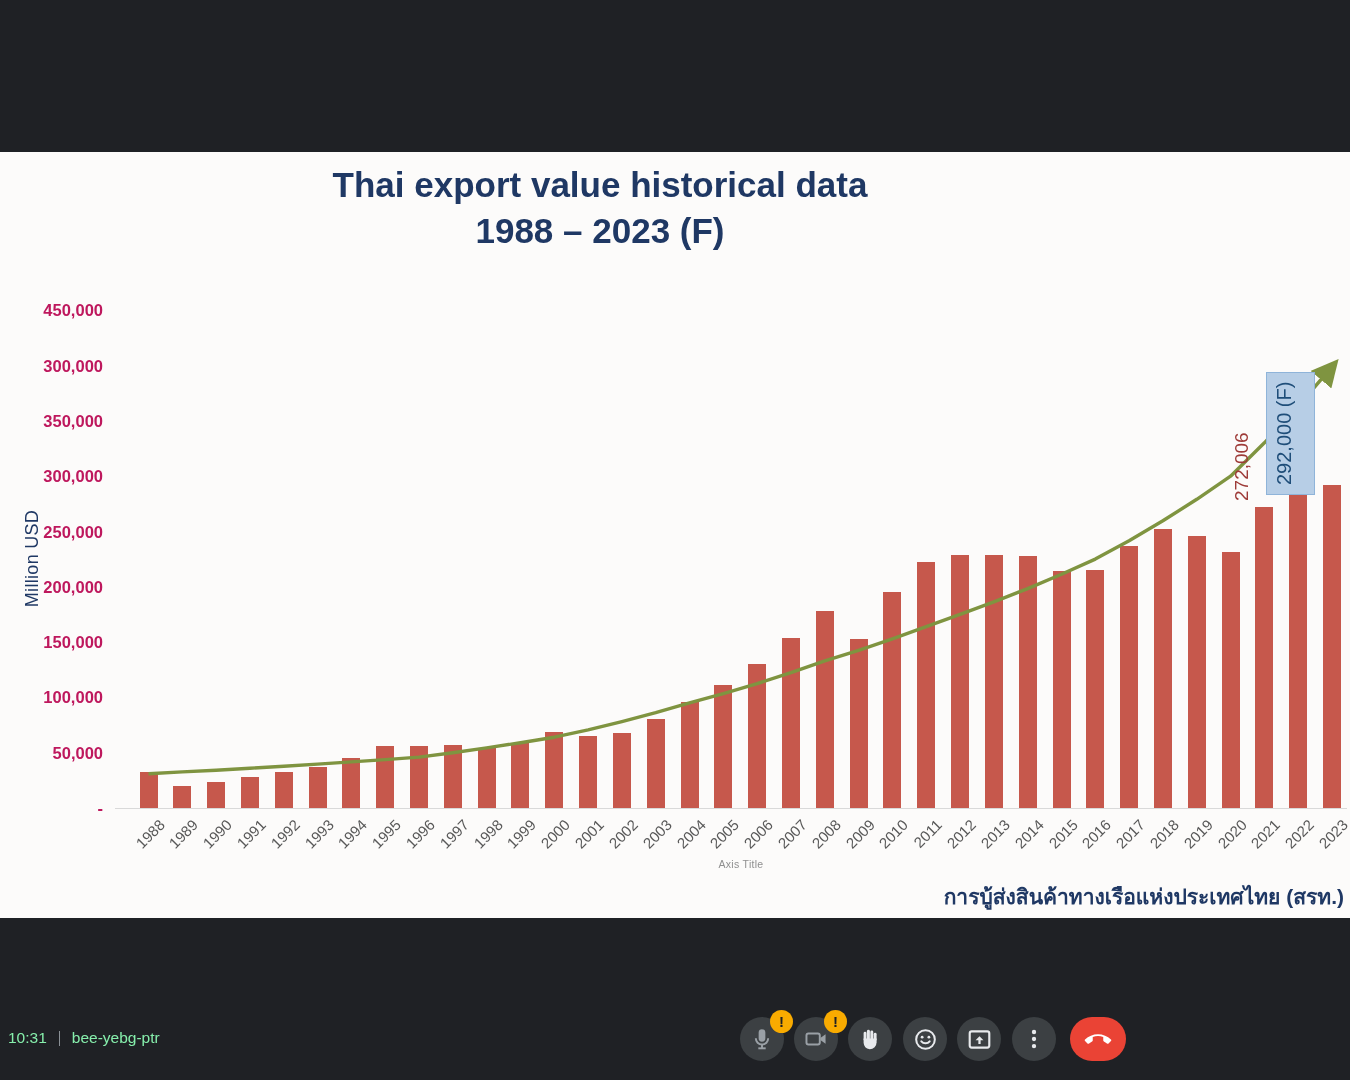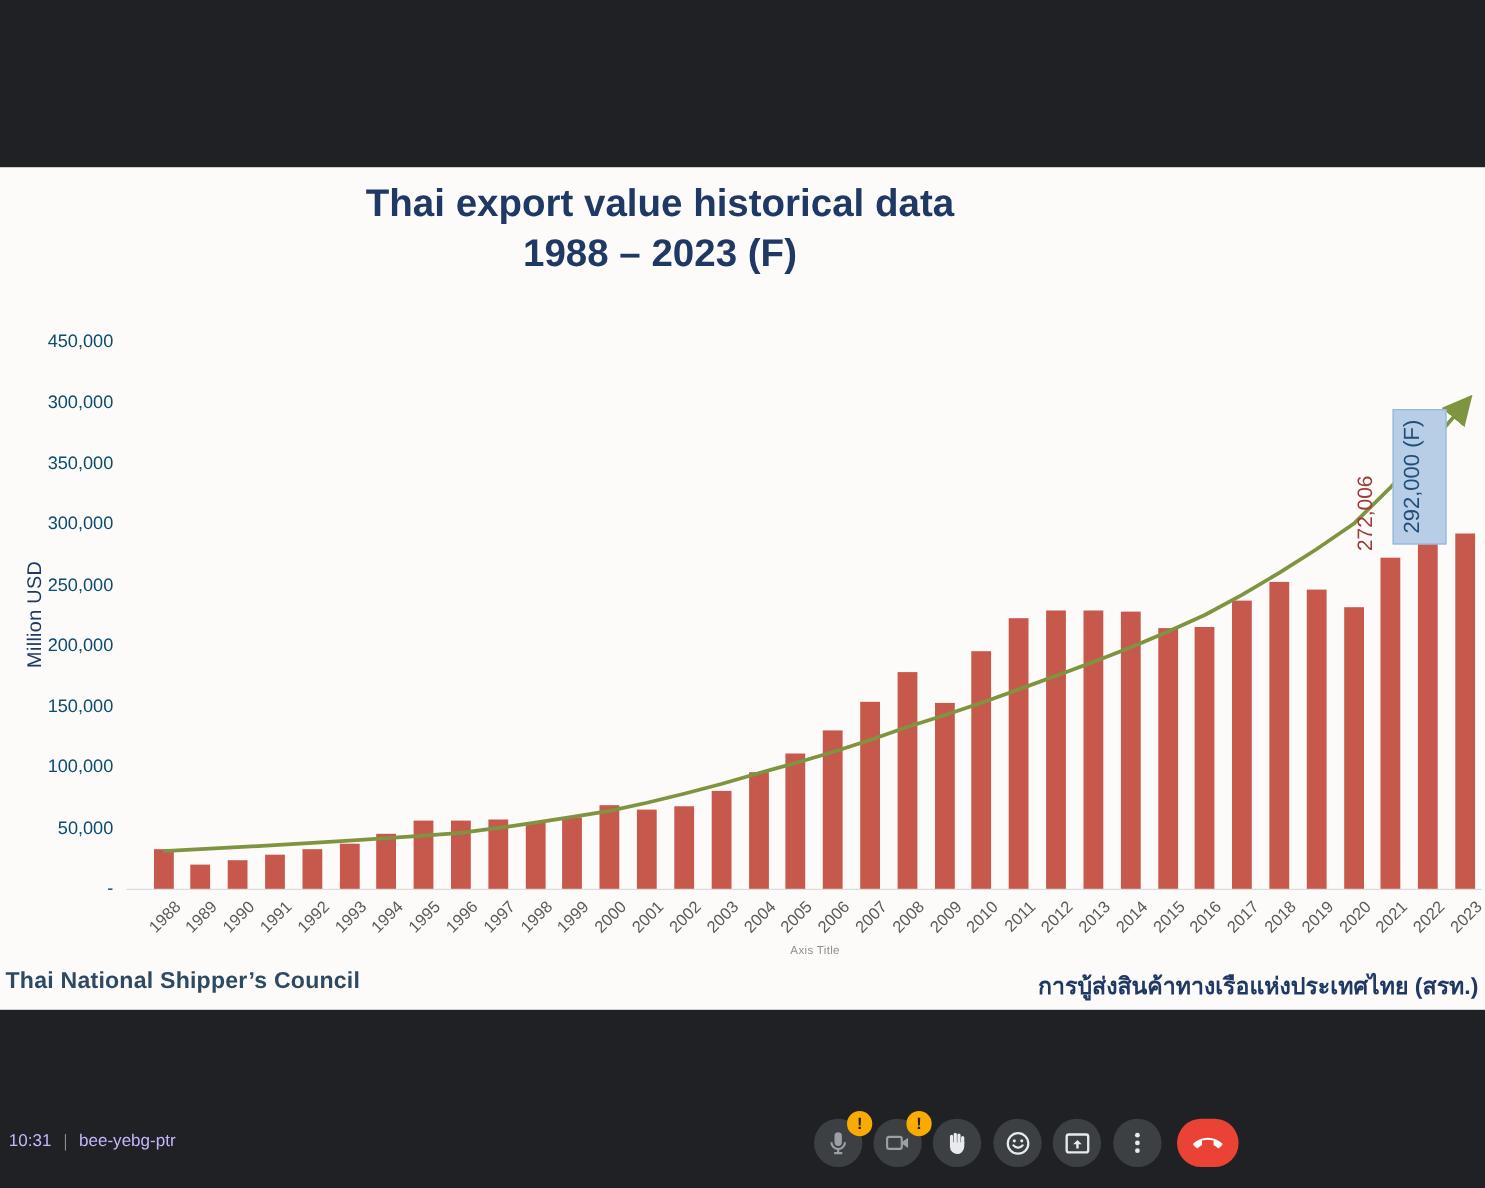--- a/index.html
+++ b/index.html
@@ -45,42 +45,42 @@
   .logo-sub-col{display:flex;flex-direction:column;line-height:10px;}
   .logo-sub1{color:#8a9096;font-size:8.5px;}
   .logo-sub2{color:#e03c31;font-size:9px;font-weight:700;letter-spacing:.6px;}
   .hexa{color:#8a9096;font-size:13px;line-height:12px;}
 
   
   .ylabel-title{
     left:-38px;top:396px;width:140px;text-align:center;transform:rotate(-90deg);
     color:#1f3864;font-size:18px;font-weight:500;letter-spacing:.3px;
   }
-  .ytick{left:18px;width:85px;text-align:right;color:#0c4a6e;font-size:16.5px;line-height:20px;}
+  .ytick{left:18px;width:85px;text-align:right;color:#be185d;font-size:16.5px;line-height:20px;font-weight:bold;}
   .axisline{left:115px;width:1232px;height:1px;background:#d9d9d9;}
   .bar{position:absolute;}
   .xlab{
     position:absolute;color:#595959;font-size:15px;white-space:nowrap;
     transform:translateX(-100%) rotate(-45deg);transform-origin:100% 0;
   }
   .axis-title{
     left:741px;top:706px;transform:translateX(-50%);
     color:#8f8f8f;font-size:10.5px;letter-spacing:.3px;
   }
   .ann{position:absolute;white-space:nowrap;font-size:19px;font-weight:500;
     transform:rotate(-90deg);transform-origin:0 100%;line-height:22px;}
   .ann-hl{font-size:20px;line-height:23px;padding:6px 9px;border:1px solid #8fb4d9;}
   .trend-svg{left:0;top:0;pointer-events:none;}
   .footer-left{left:5px;top:728px;color:#2e4a62;font-size:21px;font-weight:600;letter-spacing:.2px;}
   .footer-right{right:6px;top:728px;color:#1f3864;font-size:21px;font-weight:600;}
 
   
   .bottom-zone{left:0;top:918px;width:1350px;height:162px;background:#1f2125;}
   .meet-info{left:8px;top:111px;display:flex;align-items:center;gap:12px;
-    color:#c4b5fd;font-size:15.5px;font-weight:500;}
+    color:#86efac;font-size:15.5px;font-weight:500;}
   .meet-sep{width:1px;height:15px;background:#8a9096;}
   .ctl{
     position:absolute;top:99px;width:44px;height:44px;border-radius:50%;background:#3c4043;
     display:flex;align-items:center;justify-content:center;cursor:pointer;
   }
   .ctl-end{width:56px;border-radius:22px;background:#ea4335;}
   .badge{
     position:absolute;top:-7px;right:-9px;width:23px;height:23px;border-radius:50%;
     background:#f9ab00;color:#202124;font-size:15px;font-weight:700;
     display:flex;align-items:center;justify-content:center;
@@ -191,21 +191,20 @@
           </marker>
         </defs>
         <path d="M148.5,621.7 L182.3,619.9 L216.1,618.2 L249.9,616.2 L283.8,614.2 L317.6,612.1 L351.4,609.9 L385.2,607.6 L419.0,605.1 L452.8,600.7 L486.6,595.9 L520.5,590.7 L554.3,585.2 L588.1,577.8 L621.9,569.6 L655.7,560.7 L689.5,550.9 L723.4,541.6 L757.2,531.6 L791.0,520.7 L824.8,508.9 L858.6,498.3 L892.4,486.9 L926.2,474.7 L960.1,462.4 L993.9,449.8 L1027.7,436.6 L1061.5,422.3 L1095.3,407.1 L1129.1,388.7 L1162.9,368.8 L1196.8,347.3 L1230.6,324.2 L1264.4,290.8 L1298.2,254.4 L1332.0,214.7" fill="none" stroke="#7f9440" stroke-width="3.4" stroke-linejoin="round" marker-end="url(#arw)"></path>
       </svg>
       <div class="ann" style="left: 1253.39px; top: 327.161px; height: 22px; color: rgb(158, 59, 56); background: transparent;">272,006</div>
       <div class="ann" style="left: 1287.21px; top: 310.503px; height: 22px; color: rgb(158, 59, 56); background: transparent;">287,068</div>
       <div class="ann ann-hl" style="left: 1315.02px; top: 294.048px; height: 35px; color: rgb(31, 78, 121); background: rgb(183, 206, 230);">292,000 (F)</div>
     </div>
   <div class="abs axis-title">Axis Title</div>
 
-  <div class="abs footer-left">Thai National Shipper’s Council</div>
   <div class="abs footer-right">การบู้ส่งสินค้าทางเรือแห่งประเทศไทย (สรท.)</div>
 </div>
 
 <div class="abs bottom-zone">
   <div class="abs meet-info">
     <span>10:31</span>
     <span class="meet-sep"></span>
     <span>bee-yebg-ptr</span>
   </div>
 

